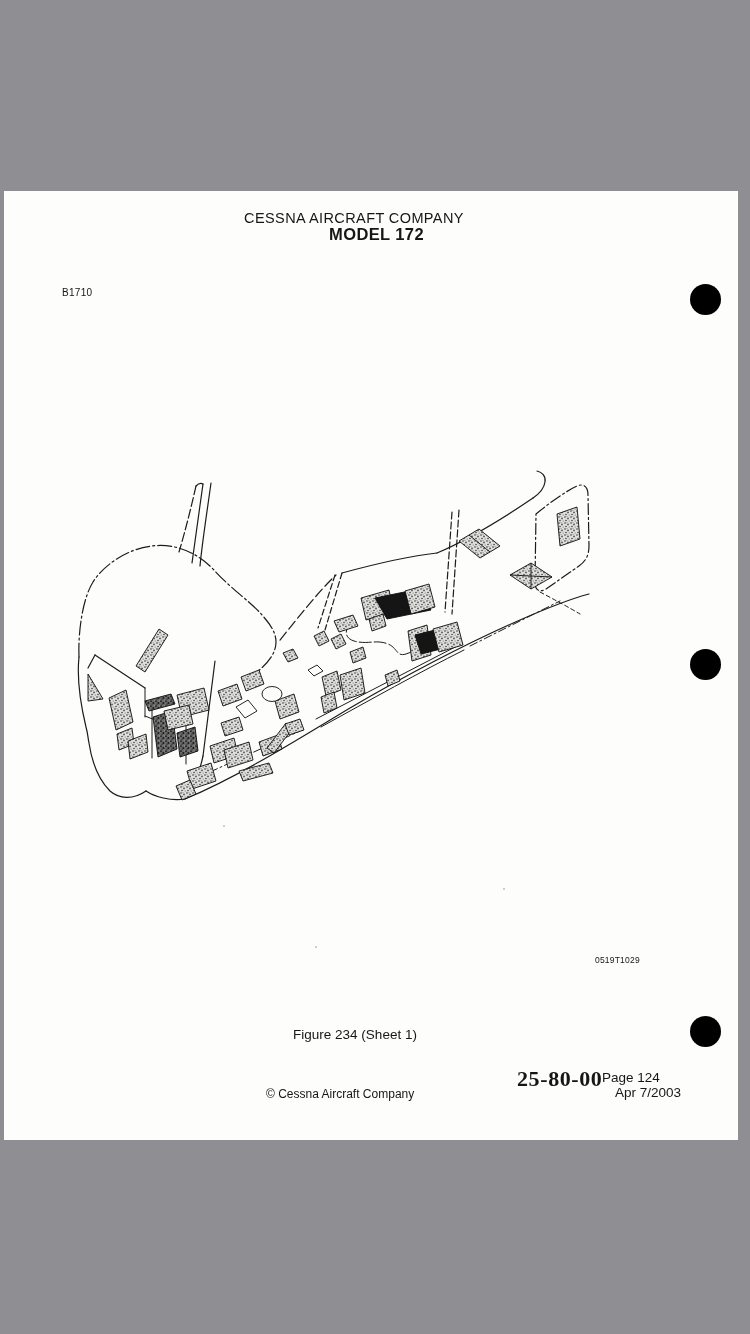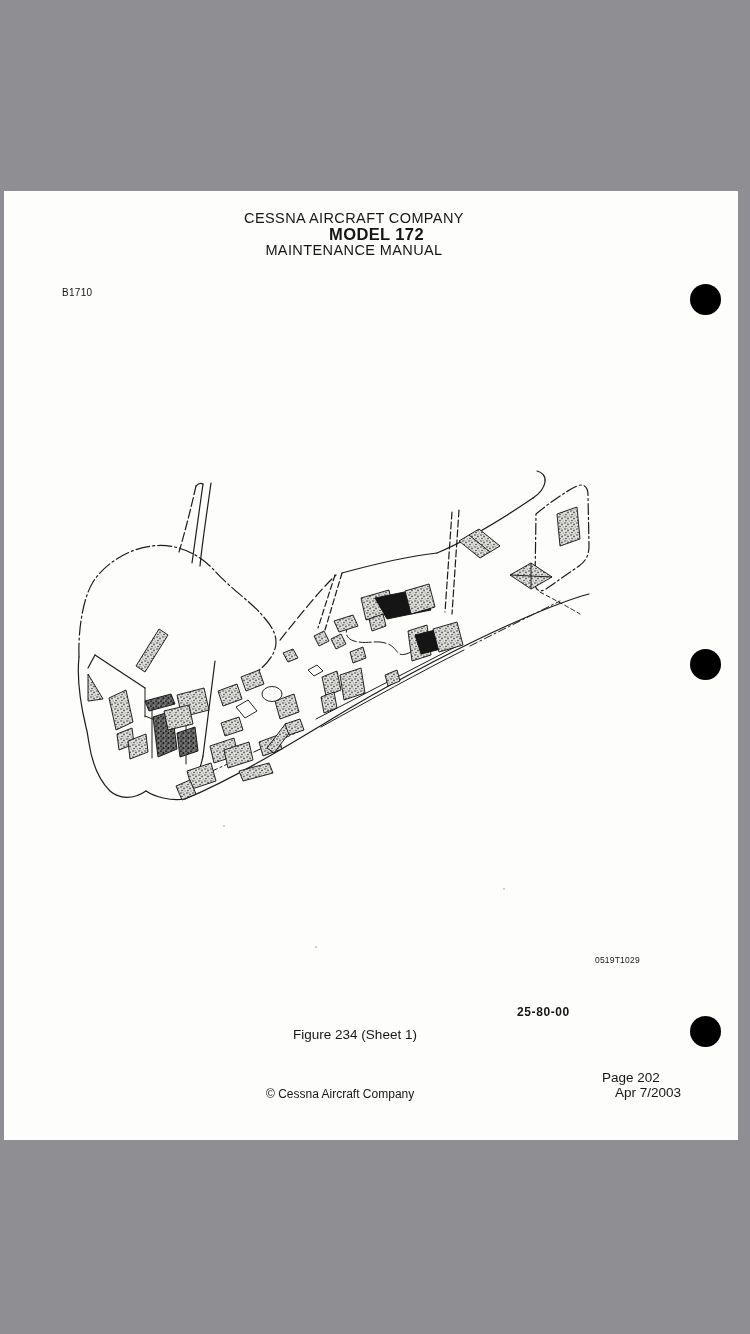--- a/index.html
+++ b/index.html
@@ -27,21 +27,21 @@
   .hole2{left:690px;top:649px;}
   .hole3{left:690px;top:1016px;}
   .txt{position:absolute;color:#161616;white-space:nowrap;}
   .header{left:0;top:211px;width:708px;text-align:center;line-height:15px;}
   .hdr1{font-size:14.5px;letter-spacing:.4px;}
   .hdr2{font-size:16.5px;font-weight:bold;letter-spacing:.4px;margin-top:1px;padding-left:45px;}
   .hdr3{font-size:14.5px;letter-spacing:.4px;margin-top:1px;}
   .plate{left:62px;top:287px;font-size:10px;letter-spacing:.3px;}
   .dwgnum{left:595px;top:955px;font-size:8.5px;letter-spacing:.2px;}
   .caption{left:0;top:1027px;width:710px;text-align:center;font-size:13.5px;line-height:16.5px;}
-  .chapter{left:517px;top:1005px;font-size:12px;font-weight:bold;letter-spacing:.6px;}
+  .chapter{left:517px;top:1066px;font-size:22px;font-weight:bold;letter-spacing:.6px;font-family:Liberation Serif, serif;}
   .pagelabel{left:602px;top:1070px;font-size:13.5px;}
   .datelabel{left:596px;top:1085px;font-size:13.5px;margin-left:19px;}
   .copyright{left:266px;top:1087px;font-size:12px;}
   .speck{position:absolute;width:2px;height:2px;background:#cfcfcf;}
 </style>
 </head>
 <body>
 
 <div class="paper"></div>
 
@@ -164,26 +164,25 @@
 <div class="hole hole2"></div>
 <div class="hole hole3"></div>
 
 <div class="speck" style="left:223px;top:825px;"></div>
 <div class="speck" style="left:503px;top:888px;"></div>
 <div class="speck" style="left:315px;top:946px;"></div>
 
 <div class="txt header">
   <div class="hdr1">CESSNA AIRCRAFT COMPANY</div>
   <div class="hdr2">MODEL 172</div>
-  <div class="hdr3">MAINTENANCE MANUAL</div>
 </div>
 
 <div class="txt plate">B1710</div>
 <div class="txt dwgnum">0519T1029</div>
 
 <div class="txt caption">
   <div>Figure 234 (Sheet 1)</div>
 </div>
 
 <div class="txt chapter">25-80-00</div>
-<div class="txt pagelabel">Page 202</div>
+<div class="txt pagelabel">Page 124</div>
 <div class="txt datelabel">Apr 7/2003</div>
 <div class="txt copyright">© Cessna Aircraft Company</div>
 
 </body></html>

